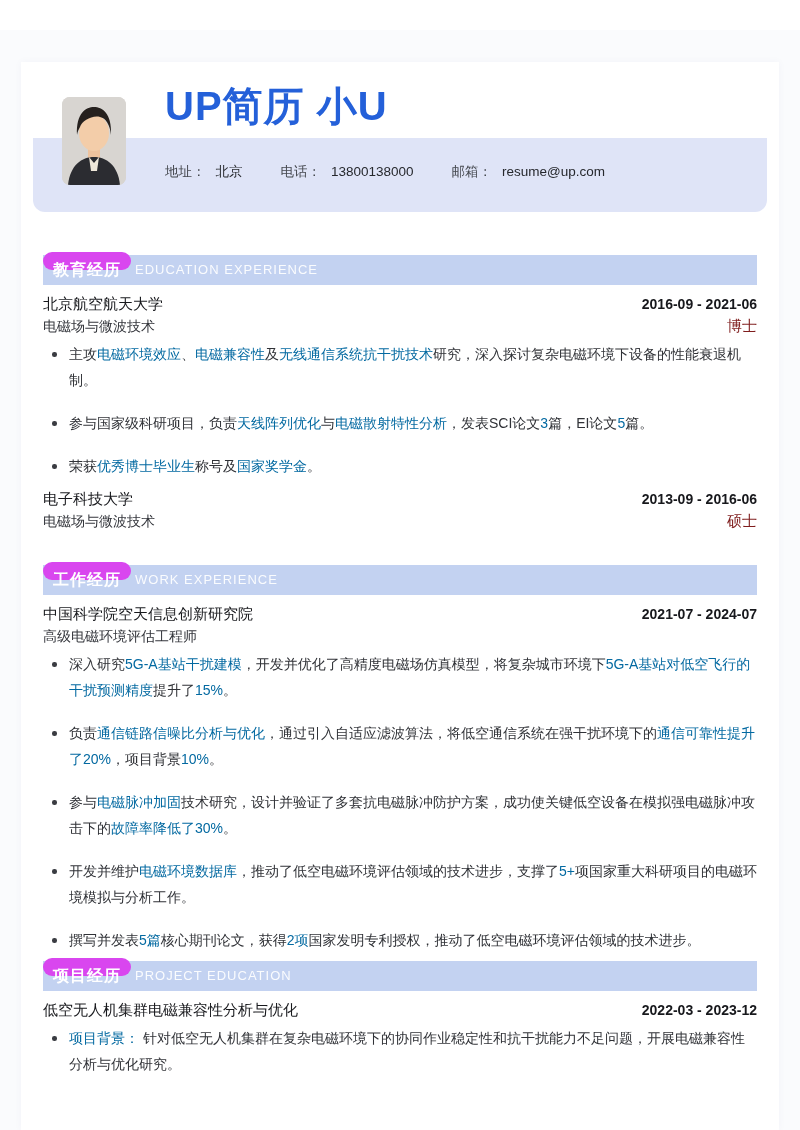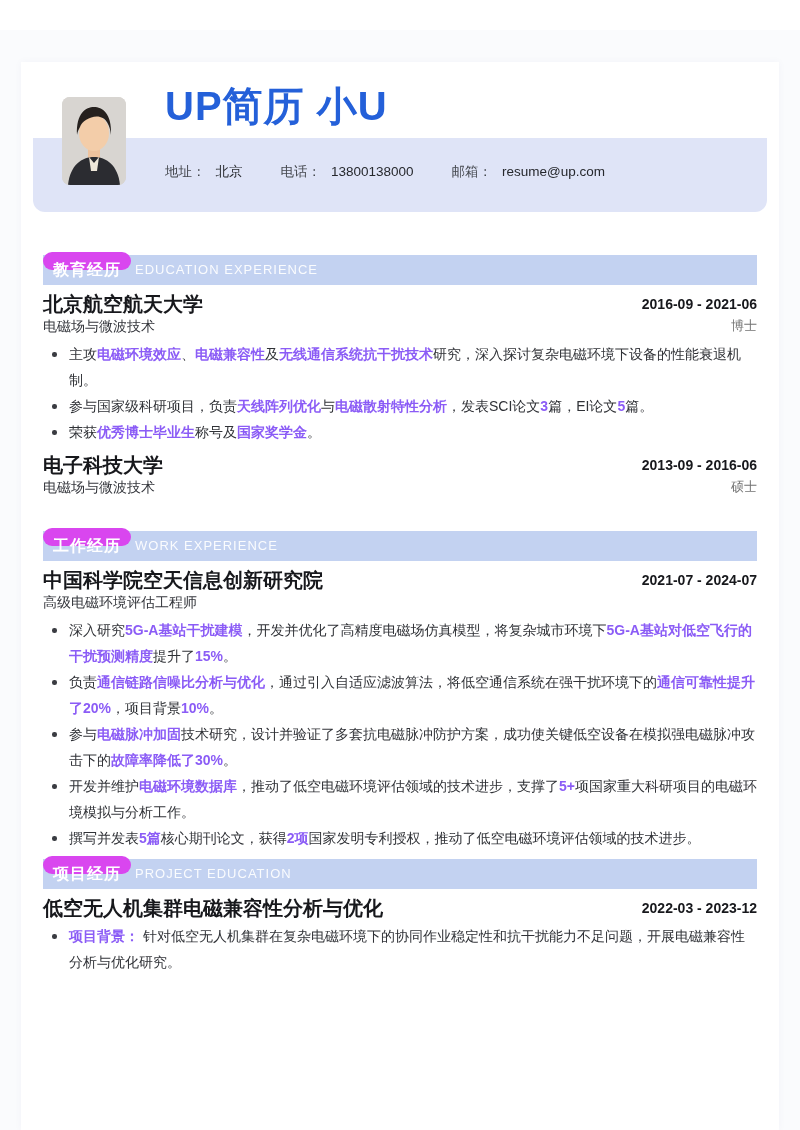--- a/index.html
+++ b/index.html
@@ -50,36 +50,36 @@
     padding:0 10px;background:#d946ef;border-radius:13px;
     color:#ffffff;font-size:16px;font-weight:700;letter-spacing:1px;
   }
   .sec-en{
     display:block;padding-left:92px;
     color:rgba(255,255,255,0.92);font-size:13px;letter-spacing:1px;
   }
   .item{margin-top:8px;}
   .item + .item{margin-top:9px;}
   .item-head{display:flex;justify-content:space-between;line-height:22px;}
-  .item-title{font-size:20px;font-weight:700;color:#17181c;}
+  .item-title{font-size:15px;font-weight:400;color:#17181c;}
   .item-date{font-size:14px;font-weight:700;color:#17181c;}
   .item-sub{display:flex;justify-content:space-between;line-height:22px;align-items:flex-end;}
   .item-subtitle{font-size:14px;color:#34363c;}
-  .item-subright{font-size:13px;color:#737373;}
+  .item-subright{font-size:15px;color:#7f1d1d;}
   ul.bullets{margin:4px 0 0 0;padding:0;list-style:none;}
   ul.bullets li{
     position:relative;padding-left:26px;
     font-size:14px;line-height:26px;color:#303237;
   }
-  ul.bullets li + li{margin-top:0;}
+  ul.bullets li + li{margin-top:17px;}
   ul.bullets li::before{
     content:"";position:absolute;left:9px;top:11px;width:4.5px;height:4.5px;
     border-radius:50%;background:#3a3c42;
   }
-  ul.bullets b{font-weight:700;color:#8b5cf6;}
+  ul.bullets b{font-weight:400;color:#0369a1;}
 </style>
 </head>
 <body>
 
 <div class="canvas-bg"></div>
 
 <div class="card">
   <div class="hero">
     <div class="contact-band">
       <div class="contact-row" id="contact-row"><span class="contact-item"><span class="c-label">地址：</span><span class="c-value">北京</span></span><span class="contact-item"><span class="c-label">电话：</span><span class="c-value">13800138000</span></span><span class="contact-item"><span class="c-label">邮箱：</span><span class="c-value">resume@up.com</span></span></div>

